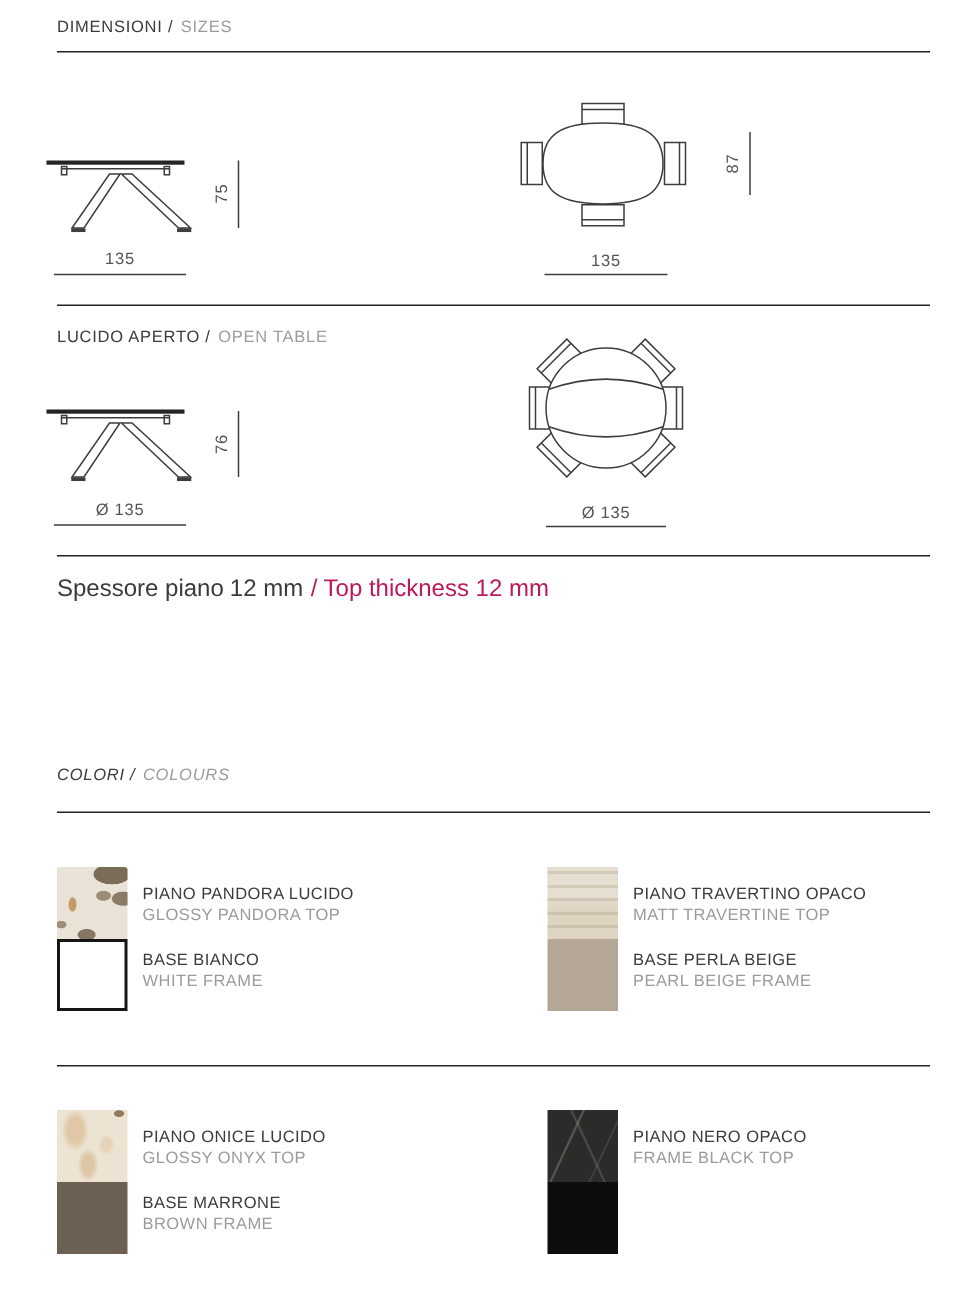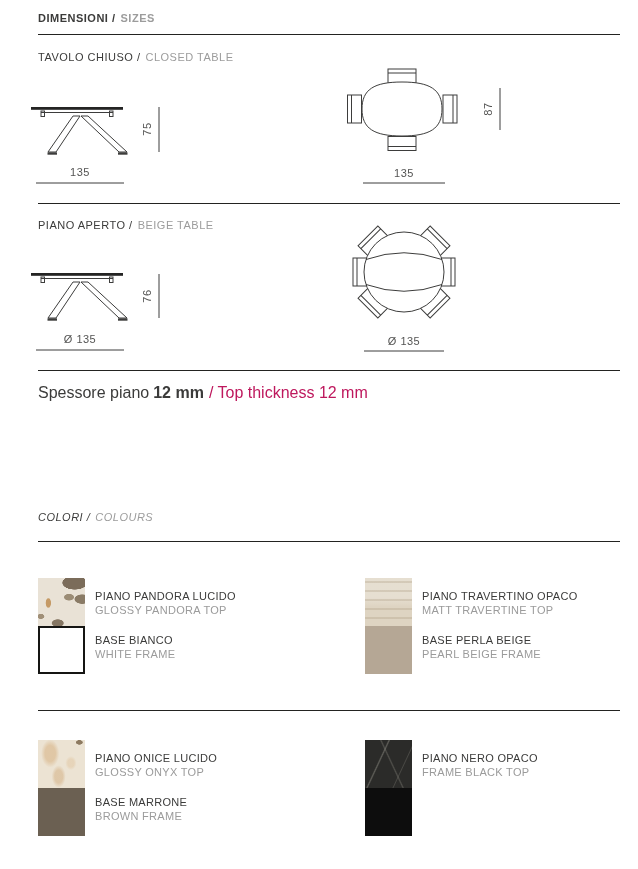--- a/index.html
+++ b/index.html
@@ -4,21 +4,21 @@
 <style>
   html,body{margin:0;padding:0;background:#fff;}
   .page{position:relative;width:638px;height:869px;background:#ffffff;overflow:hidden;
         font-family:"Liberation Sans",sans-serif;-webkit-font-smoothing:antialiased;}
   
   .hdr{position:absolute;left:38px;font-size:11px;letter-spacing:.5px;color:#3b3b3a;line-height:12px;white-space:nowrap;}
   .hdr .en{color:#9c9c9c;margin-left:5px;}
   .rule{position:absolute;left:38px;width:582px;height:1px;background:#232321;}
   
   .thickness{position:absolute;left:38px;top:384px;font-size:16px;color:#3b3b3a;white-space:nowrap;}
-  .thickness .val{font-weight:bold;margin-left:4px;}
+  .thickness .val{font-weight:normal;margin-left:4px;}
   .thickness .en{color:#be185d;margin-left:5px;}
   
   .diagram{position:absolute;overflow:visible;}
   .diagram .ln{stroke:#3d3d3c;stroke-width:1;fill:none;}
   .diagram .fillw{fill:#ffffff;stroke:#3d3d3c;stroke-width:1;}
   .diagram .solid{fill:#242423;stroke:none;}
   .diagram .foot{stroke:#3d3d3c;stroke-width:2.4;fill:none;}
   .diagram text{fill:#545453;font-size:11px;letter-spacing:.5px;font-family:"Liberation Sans",sans-serif;}
   
   .colour-item{position:absolute;width:292px;height:96px;}
@@ -48,28 +48,25 @@
   .labels.topl{top:11px;}
   .labels.basel{top:55px;}
   .labels .name{color:#3b3b3a;}
   .labels .sub{color:#9b9b9b;}
 </style>
 </head>
 <body>
 
 <div class="page">
 
-  <div class="hdr" style="top:12px;font-weight:bold;">
+  <div class="hdr" style="top:12px;">
     <span class="it">DIMENSIONI /</span><span class="en">SIZES</span>
   </div>
   <div class="rule" style="top:34px;"></div>
 
-  <div class="hdr" style="top:51px;">
-    <span class="it">TAVOLO CHIUSO /</span><span class="en">CLOSED TABLE</span>
-  </div>
 
   <svg class="diagram" style="left:28px;top:95px;" width="140" height="100" viewBox="0 0 140 100">
     <g>
       <line class="ln" x1="13" y1="17.5" x2="85" y2="17.5"></line>
       <rect class="ln" x="13" y="16" width="3.5" height="5.5"></rect>
       <rect class="ln" x="81.5" y="16" width="3.5" height="5.5"></rect>
       <polygon class="fillw" points="53,21 60,21 99,57 91,57"></polygon>
       <polygon class="fillw" points="45,21 52,21 28,57 20,57"></polygon>
       <line class="foot" x1="19.5" y1="58.5" x2="29" y2="58.5"></line>
       <line class="foot" x1="90" y1="58.5" x2="99.5" y2="58.5"></line>
@@ -105,21 +102,21 @@
     </g>
     <g>
       <text x="74" y="115" text-anchor="middle">135</text>
       <line class="ln" x1="33" y1="121" x2="115" y2="121"></line>
     </g>
   </svg>
 
   <div class="rule" style="top:203px;"></div>
 
   <div class="hdr" style="top:219px;">
-    <span class="it">PIANO APERTO /</span><span class="en">BEIGE TABLE</span>
+    <span class="it">LUCIDO APERTO /</span><span class="en">OPEN TABLE</span>
   </div>
 
   <svg class="diagram" style="left:28px;top:260px;" width="140" height="100" viewBox="0 0 140 100">
     <g>
       <line class="ln" x1="13" y1="18.5" x2="85" y2="18.5"></line>
       <rect class="ln" x="13" y="17" width="3.5" height="5.5"></rect>
       <rect class="ln" x="81.5" y="17" width="3.5" height="5.5"></rect>
       <polygon class="fillw" points="53,22 60,22 99,58 91,58"></polygon>
       <polygon class="fillw" points="45,22 52,22 28,58 20,58"></polygon>
       <line class="foot" x1="19.5" y1="59.5" x2="29" y2="59.5"></line>

